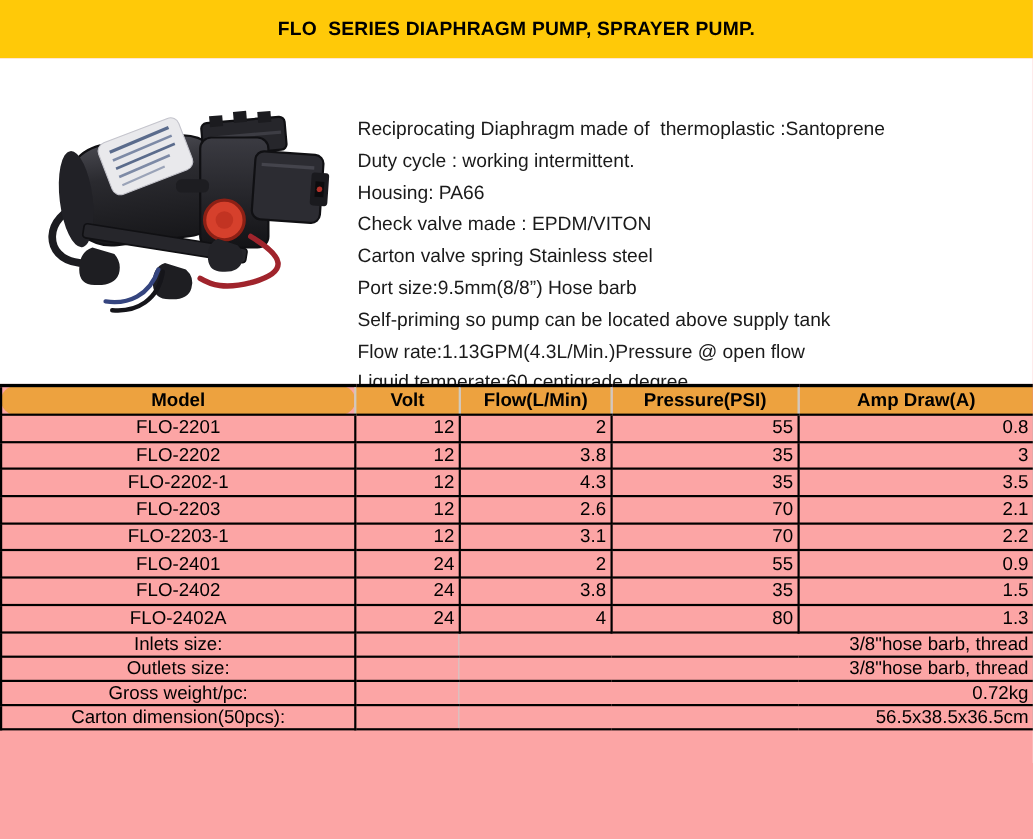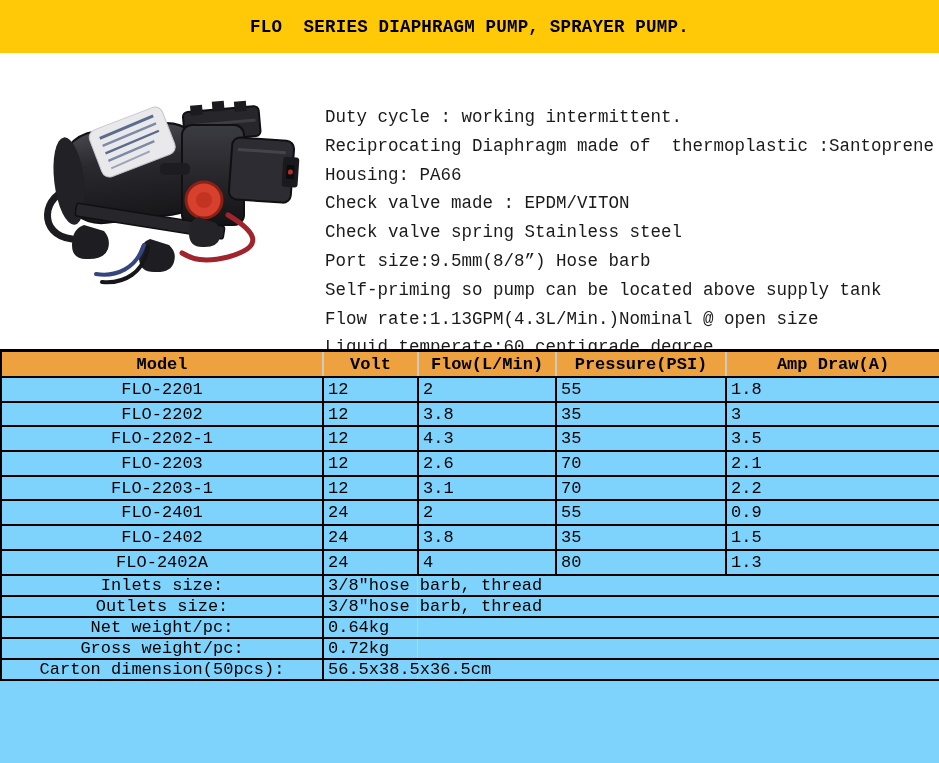--- a/index.html
+++ b/index.html
@@ -1,21 +1,21 @@
 <!DOCTYPE html>
 <html style="--title-bar-bg: #FFC908; --table-header-bg: #EDA23F;"><head>
 <meta charset="utf-8">
 <style>
   html, body { margin: 0; padding: 0; background: #ffffff; }
   .page {
     position: relative;
     width: 939px;
     height: 763px;
-    background: #7dd3fc;
-    font-family: Liberation Mono, monospace;
+    background: #fca5a5;
+    font-family: Liberation Sans, sans-serif;
     color: #000;
     overflow: hidden;
   }
 
   
   .title-bar {
     position: absolute;
     left: 0; top: 0;
     width: 939px; height: 53px;
     background: var(--title-bar-bg, #FFC908);
@@ -74,26 +74,26 @@
   .spec-table thead th {
     background: var(--table-header-bg, #EDA23F);
     font-weight: bold;
     height: 24px;
     border-top: 3px solid #000;
     border-bottom: 2px solid #000;
     border-left: 2px solid #cfcabd;
     border-right: 2px solid #cfcabd;
     text-align: center;
   }
-  .spec-table thead th:first-child { border-left: 2px solid #000; }
+  .spec-table thead th:first-child { border-left: 2px solid #000; border-radius: 13px; }
   .spec-table thead th:last-child  { border-right: 2px solid #be185d; }
   tbody.models tr { height: 24.7px; }
   tbody.footer tr { height: 19px; }
   .spec-table td.left   { text-align: center; }
-  .spec-table td.center { text-align: left; }
+  .spec-table td.center { text-align: right; }
   td.fvalue {
     
     background: linear-gradient(to right, transparent 93px, #cccccc 93px, #cccccc 94px, transparent 94px);
   }
 </style>
 </head>
 <body>
 
 <div class="page">
 
@@ -164,28 +164,28 @@
         <path d="M118,172 q-12,4 -11,20 q1,13 15,13 q17,1 20,-10 q3,-10 -5,-17 z" fill="#1e1e22"></path>
         <path d="M166,150 q-10,4 -9,18 q1,12 13,12 q15,1 18,-9 q2,-9 -4,-15 z" fill="#232328"></path>
 
         <path d="M196,148 C 226,166 232,180 196,190 C 172,196 160,192 150,186" fill="none" stroke="#a0242c" stroke-width="5" stroke-linecap="round"></path>
         <path d="M112,178 C 104,202 84,210 64,207" fill="none" stroke="#35457f" stroke-width="4" stroke-linecap="round"></path>
         <path d="M116,180 C 112,206 92,217 70,215" fill="none" stroke="#15151a" stroke-width="4" stroke-linecap="round"></path>
       </svg>
     </div>
 
     <ul class="specs">
+        <li>Reciprocating Diaphragm made of  thermoplastic :Santoprene</li>
         <li>Duty cycle : working intermittent.</li>
-        <li>Reciprocating Diaphragm made of  thermoplastic :Santoprene</li>
         <li>Housing: PA66</li>
         <li>Check valve made : EPDM/VITON</li>
-        <li>Check valve spring Stainless steel</li>
+        <li>Carton valve spring Stainless steel</li>
         <li>Port size:9.5mm(8/8”) Hose barb</li>
         <li>Self-priming so pump can be located above supply tank</li>
-        <li>Flow rate:1.13GPM(4.3L/Min.)Nominal @ open size</li>
+        <li>Flow rate:1.13GPM(4.3L/Min.)Pressure @ open flow</li>
         <li>Liquid temperate:60 centigrade degree</li>
       </ul>
   </section>
 
   <table class="spec-table">
     <colgroup>
       <col style="width:322px">
         <col style="width:95px">
         <col style="width:138px">
       <col style="width:170px">
@@ -199,21 +199,21 @@
         <th>Pressure(PSI)</th>
         <th>Amp Draw(A)</th>
       </tr>
     </thead>
     <tbody class="models">
         <tr>
           <td class="left">FLO-2201</td>
           <td class="center">12</td>
           <td class="center">2</td>
           <td class="center">55</td>
-          <td class="center">1.8</td>
+          <td class="center">0.8</td>
         </tr>
         <tr>
           <td class="left">FLO-2202</td>
           <td class="center">12</td>
           <td class="center">3.8</td>
           <td class="center">35</td>
           <td class="center">3</td>
         </tr>
         <tr>
           <td class="left">FLO-2202-1</td>
@@ -261,24 +261,20 @@
     <tbody class="footer">
         <tr>
           <td class="left">Inlets size:</td>
           <td colspan="4" class="center fvalue">3/8"hose barb, thread</td>
         </tr>
         <tr>
           <td class="left">Outlets size:</td>
           <td colspan="4" class="center fvalue">3/8"hose barb, thread</td>
         </tr>
         <tr>
-          <td class="left">Net weight/pc:</td>
-          <td colspan="4" class="center fvalue">0.64kg</td>
-        </tr>
-        <tr>
           <td class="left">Gross weight/pc:</td>
           <td colspan="4" class="center fvalue">0.72kg</td>
         </tr>
         <tr>
           <td class="left">Carton dimension(50pcs):</td>
           <td colspan="4" class="center fvalue">56.5x38.5x36.5cm</td>
         </tr>
       </tbody>
   </table>
 

